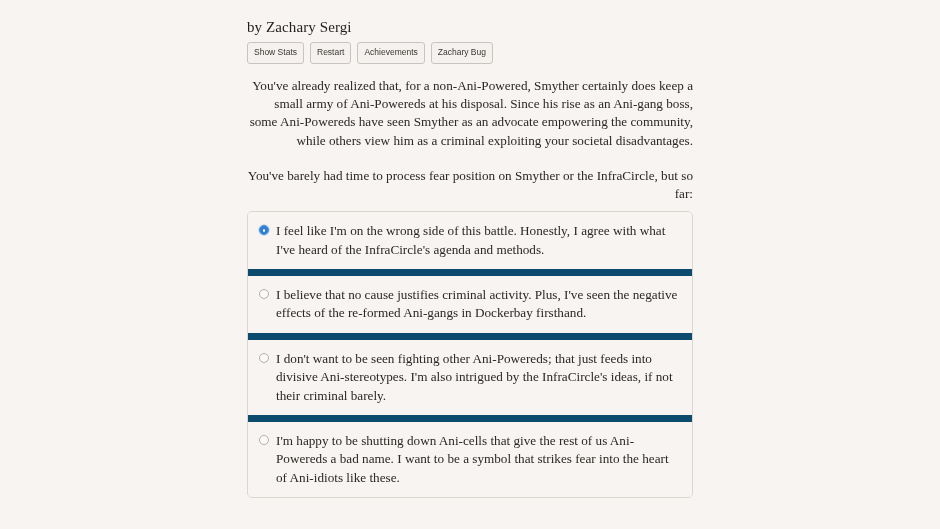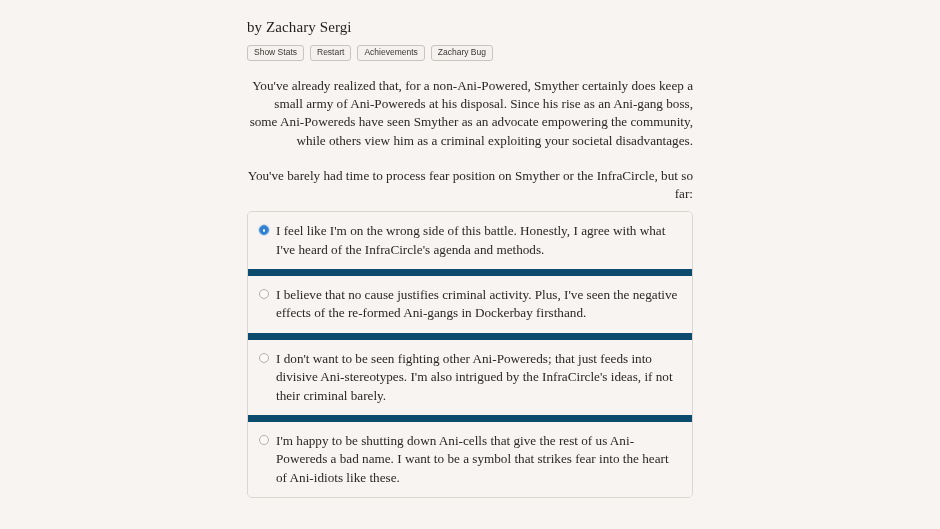--- a/index.html
+++ b/index.html
@@ -49,21 +49,21 @@
   }
   .util-btn {
     font-family: "Liberation Sans", sans-serif;
     font-size: 8.5px;
     line-height: 13px;
     color: #3b3733;
     background: #f4f1ee;
     border: 1px solid #c9c4bf;
     border-radius: 3px;
     padding: 1px 6px 2px 6px;
-    height: 16px;
+    height: 22px;
     box-sizing: border-box;
     display: inline-flex;
     align-items: center;
     cursor: pointer;
     white-space: nowrap;
   }
 
   
   .para {
     font-family: "Liberation Serif", serif;

